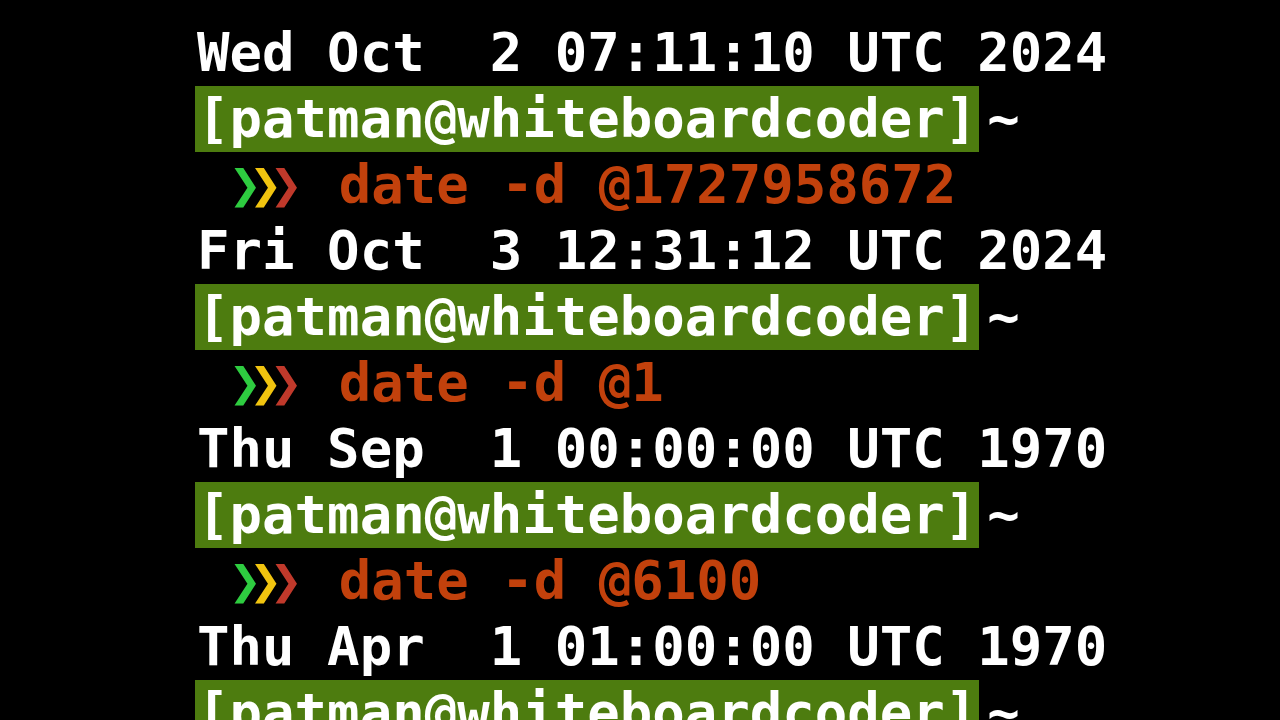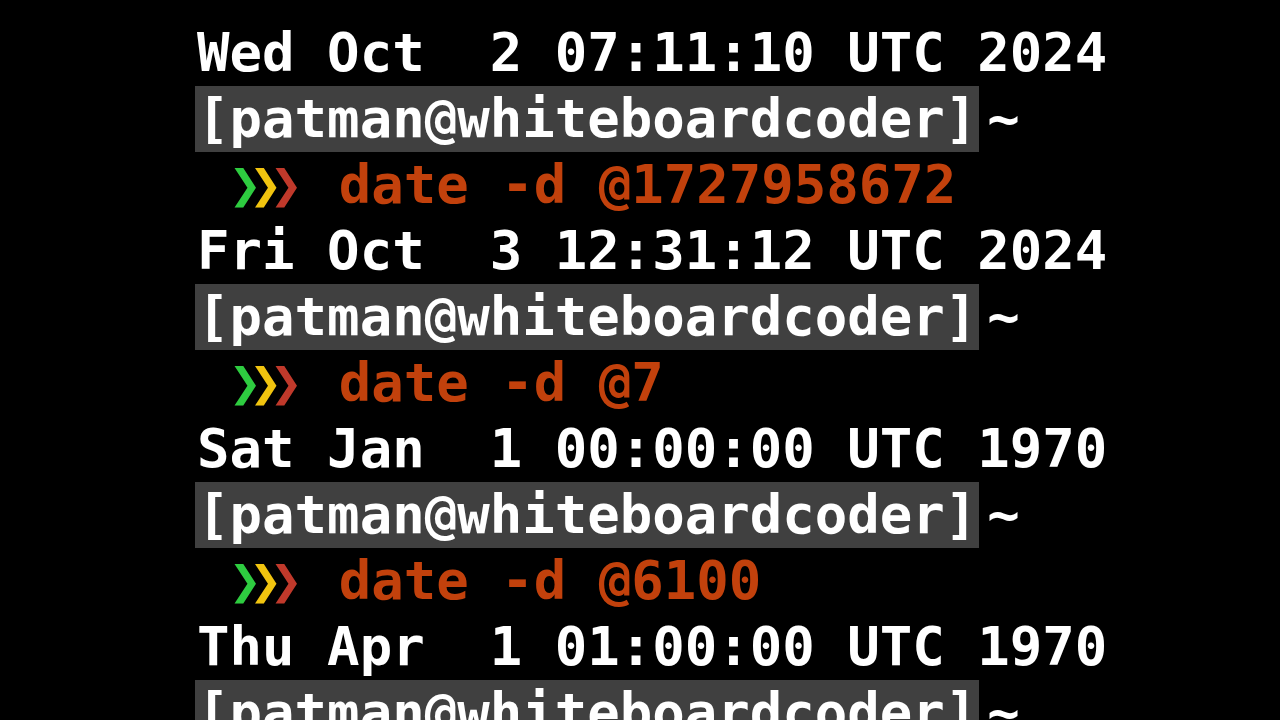--- a/index.html
+++ b/index.html
@@ -24,21 +24,21 @@
   }
   .line {
     white-space: pre;
     height: 66px;
   }
   .header-line {
     height: 66px;
   }
   .header {
     display: inline-block;
-    background: #404040; 
+    background: #4d7c0f; 
     color: #ffffff;
     padding: 0 2px;
   }
   .tilde {
     display: inline-block;
     color: #ffffff;
     padding-left: 8px;
   }
   .chevs {
     display: inline-block;
@@ -87,25 +87,25 @@
 
     <div class="line">
       <span class="out">Fri Oct  3 12:31:12 UTC 2024</span>
     </div>
 
     <div class="line header-line">
       <span class="header">[patman@whiteboardcoder]</span><span class="tilde">~</span>
     </div>
 
     <div class="line">
-      <span class="chevs"><span class="chev1">❯</span><span class="chev2">❯</span><span class="chev3">❯</span></span><span class="cmd">date -d @7</span>
+      <span class="chevs"><span class="chev1">❯</span><span class="chev2">❯</span><span class="chev3">❯</span></span><span class="cmd">date -d @1</span>
     </div>
 
     <div class="line">
-      <span class="out">Sat Jan  1 00:00:00 UTC 1970</span>
+      <span class="out">Thu Sep  1 00:00:00 UTC 1970</span>
     </div>
 
     <div class="line header-line">
       <span class="header">[patman@whiteboardcoder]</span><span class="tilde">~</span>
     </div>
 
     <div class="line">
       <span class="chevs"><span class="chev1">❯</span><span class="chev2">❯</span><span class="chev3">❯</span></span><span class="cmd">date -d @6100</span>
     </div>
 

